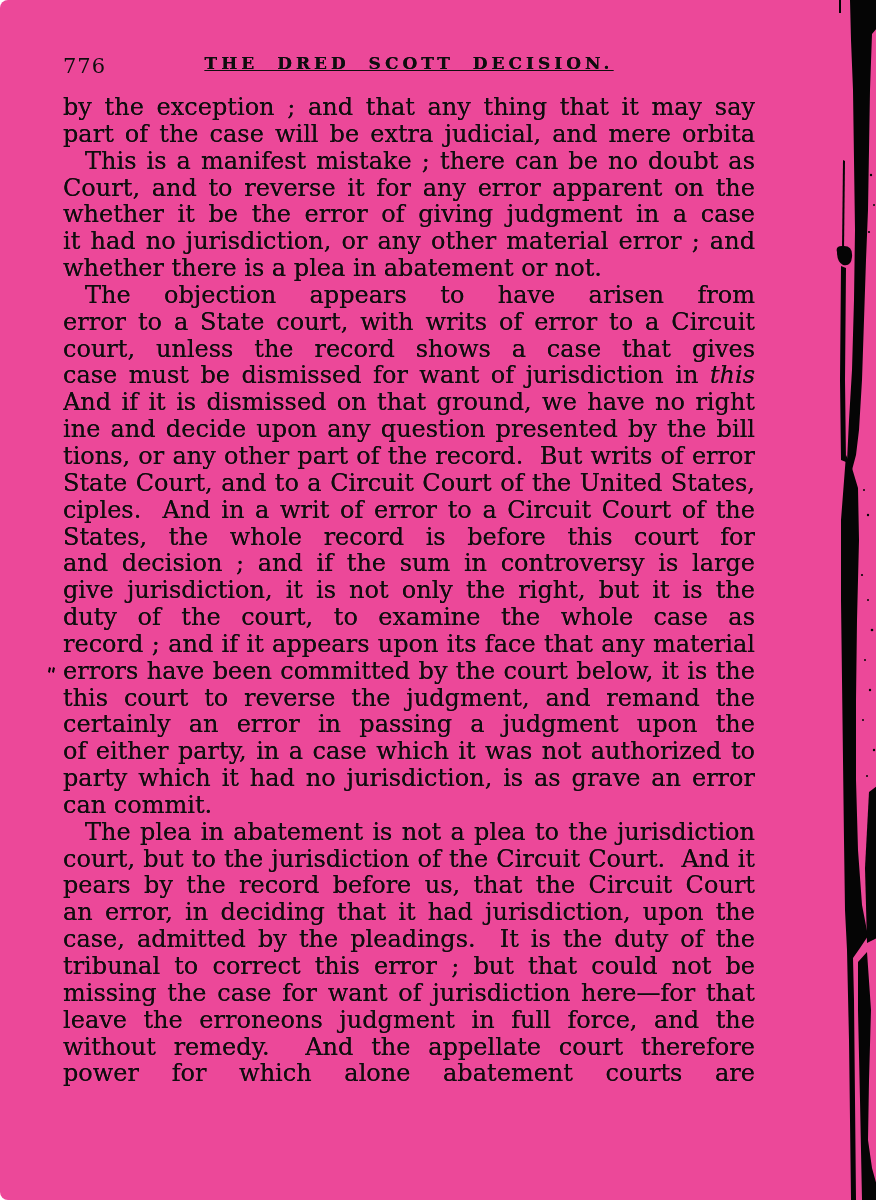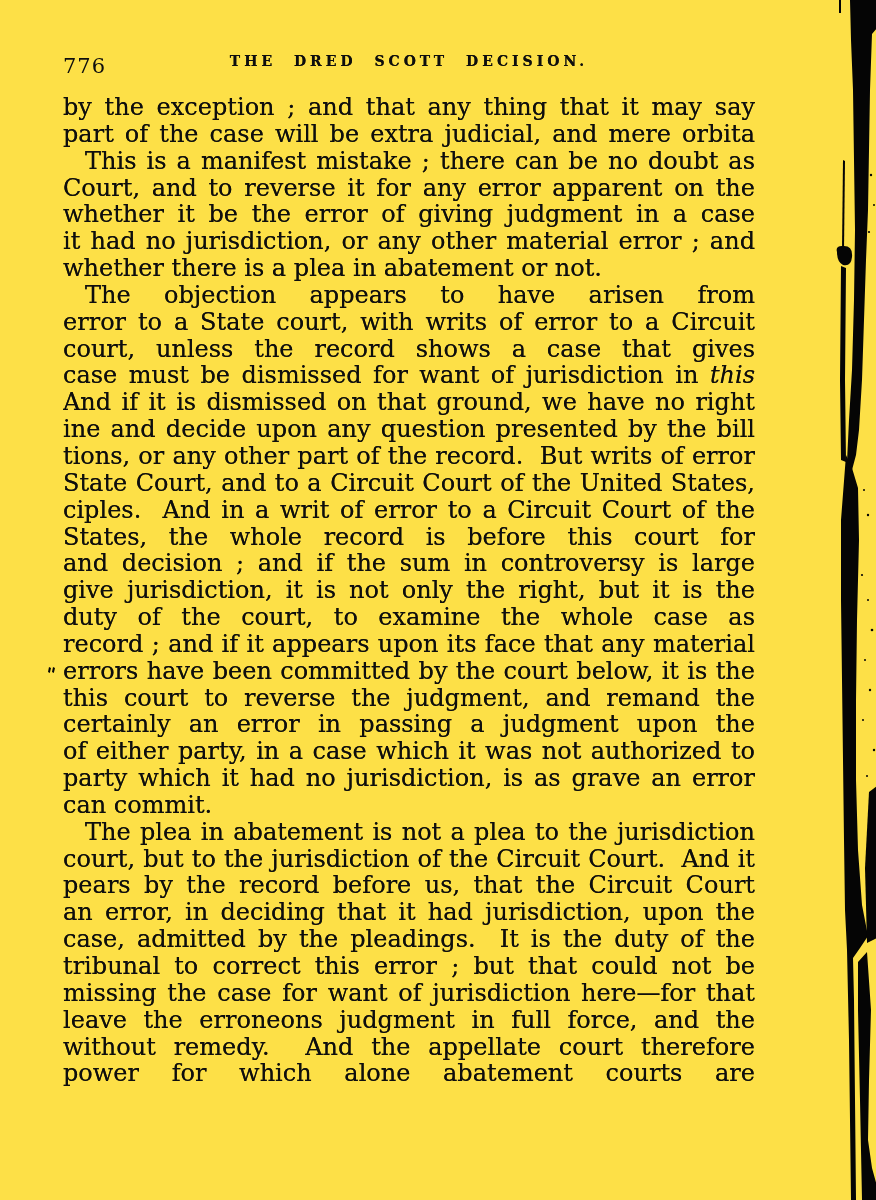--- a/index.html
+++ b/index.html
@@ -6,36 +6,38 @@
   body{
     width:876px;height:1200px;
     background:#ffffff;
     font-family:"DejaVu Serif","Liberation Serif",serif;
     color:#0e0e0e;
     overflow:hidden;
     position:relative;
   }
   .page{
     position:absolute;inset:0;
-    background:#fde047;
+    background:#ec4899;
+    border-radius:8px;
   }
   .page-header{
     position:absolute;
     left:63px;width:692px;top:50px;height:30px;
   }
   .page-number{
     position:absolute;left:0;top:4px;
     font-size:21px;letter-spacing:1px;
   }
   .page-title{
     position:absolute;left:0;right:0;top:3px;
     text-align:center;
-    font-size:14px;font-weight:bold;
+    font-size:17px;font-weight:bold;
     letter-spacing:4px;word-spacing:9px;
     text-shadow:0 0 .4px rgba(0,0,0,.8);
+    text-decoration:underline;
   }
   .text-block{
     position:absolute;left:63px;width:692px;top:94px;
     font-size:24px;
     text-shadow:0 0 .4px rgba(0,0,0,.75);
   }
   .line{
     line-height:26.85px;
     height:26.85px;
     text-align:justify;

